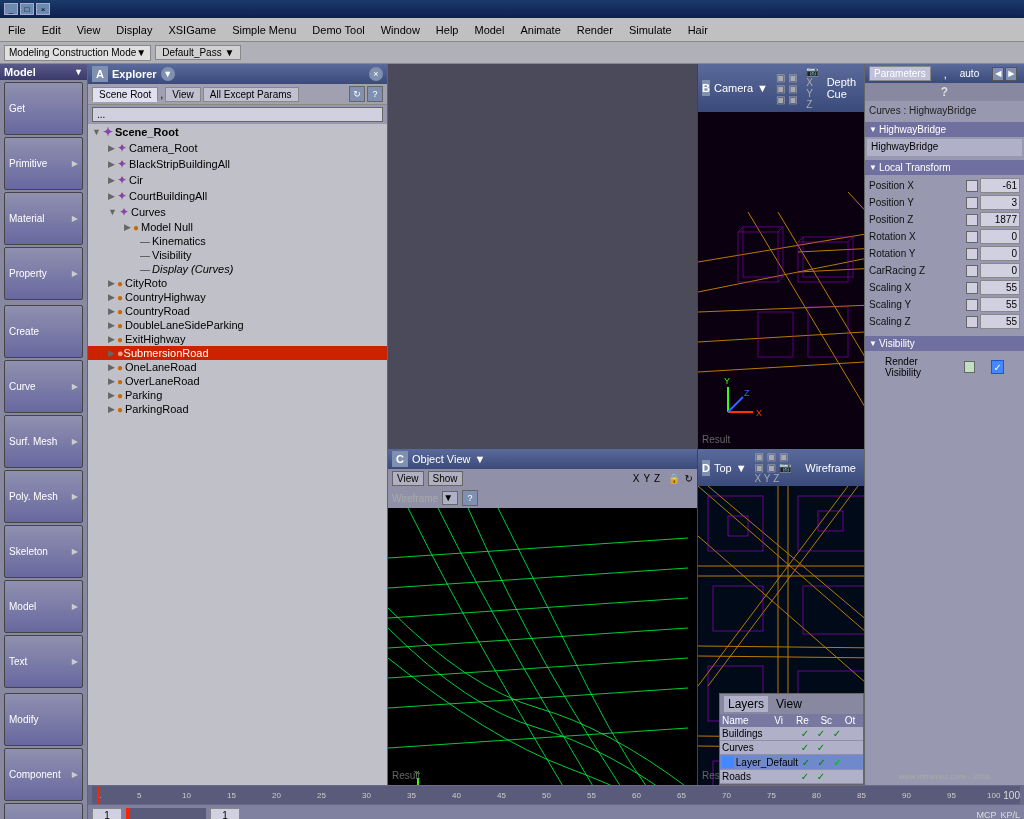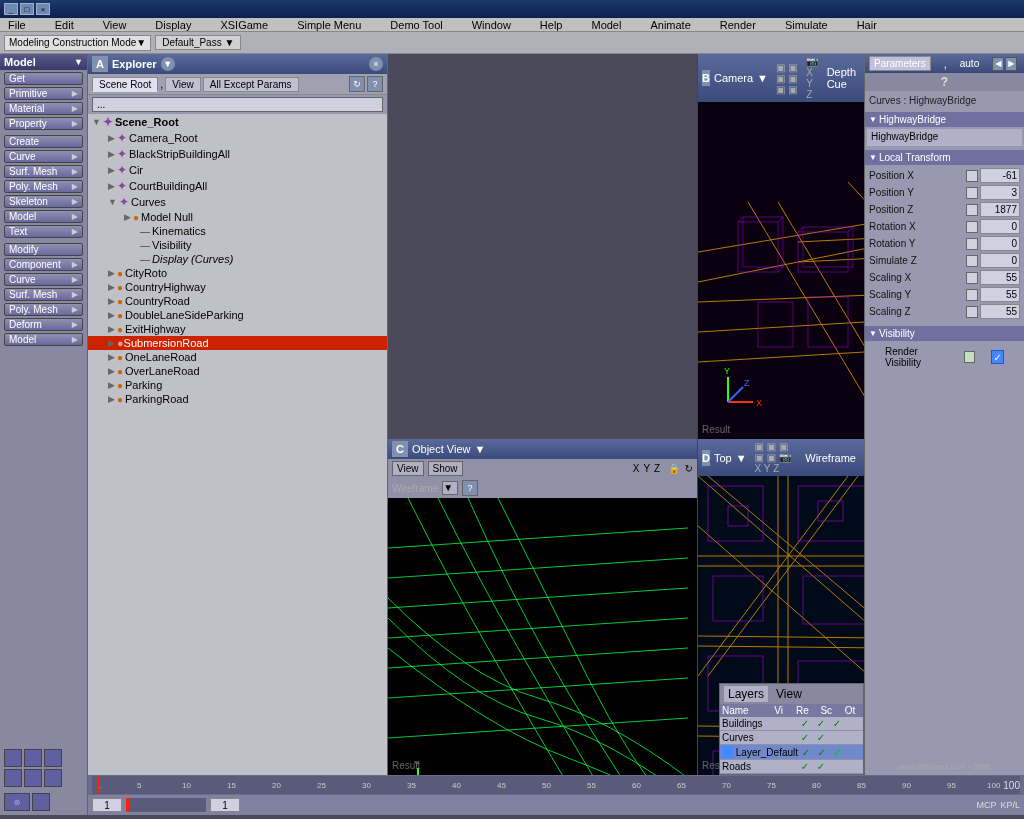--- a/index.html
+++ b/index.html
@@ -28,26 +28,26 @@
     .win-btn {
       width: 14px; height: 12px;
       background: #6a8ab0;
       border: 1px solid #aac;
       display: flex; align-items: center; justify-content: center;
       font-size: 8px; color: #000; cursor: pointer;
     }
 
     
     #menu-bar {
-      height: 14px;
+      height: 24px;
       background: #c0c0c0;
       display: flex;
       align-items: center;
       padding: 0 4px;
-      gap: 21px;
+      gap: 8px;
       font-size: 11px;
       border-bottom: 1px solid #888;
     }
     .menu-item { cursor: pointer; padding: 1px 4px; }
 
     
     #toolbar {
       height: 22px;
       background: #b0b0b8;
       display: flex;
@@ -91,21 +91,21 @@
       justify-content: space-between;
       align-items: center;
     }
     .panel-dropdown { font-size: 9px; }
 
     .left-btn {
       background: linear-gradient(to bottom, #9090b0, #6868a0);
       border: 1px solid #444;
       color: #fff;
       font-size: 10px;
-      padding: 0 4px;
+      padding: 20px 4px;
       margin: 1px 4px;
       cursor: pointer;
       text-align: left;
       display: flex;
       justify-content: space-between;
       align-items: center;
       border-radius: 2px;
     }
     .left-btn .arrow { font-size: 8px; color: #ccc; }
 
@@ -980,21 +980,21 @@
           <span class="transform-label">Rotation X</span>
           <div class="transform-check"></div>
           <input class="transform-val" type="text" value="0" style="">
         </div>
         <div class="transform-row">
           <span class="transform-label">Rotation Y</span>
           <div class="transform-check"></div>
           <input class="transform-val" type="text" value="0" style="">
         </div>
         <div class="transform-row">
-          <span class="transform-label">Simulate Z</span>
+          <span class="transform-label">CarRacing Z</span>
           <div class="transform-check"></div>
           <input class="transform-val" type="text" value="0" style="">
         </div>
         <div class="transform-row">
           <span class="transform-label">Scaling X</span>
           <div class="transform-check"></div>
           <input class="transform-val" type="text" value="55" style="">
         </div>
         <div class="transform-row">
           <span class="transform-label">Scaling Y</span>

